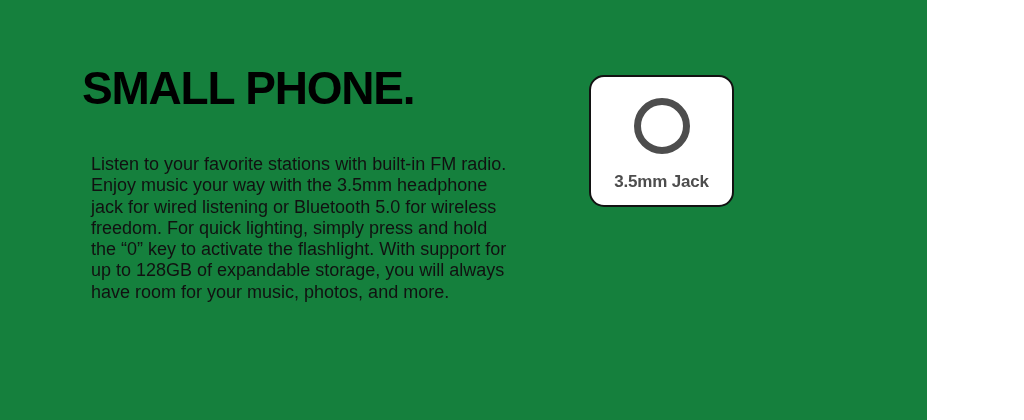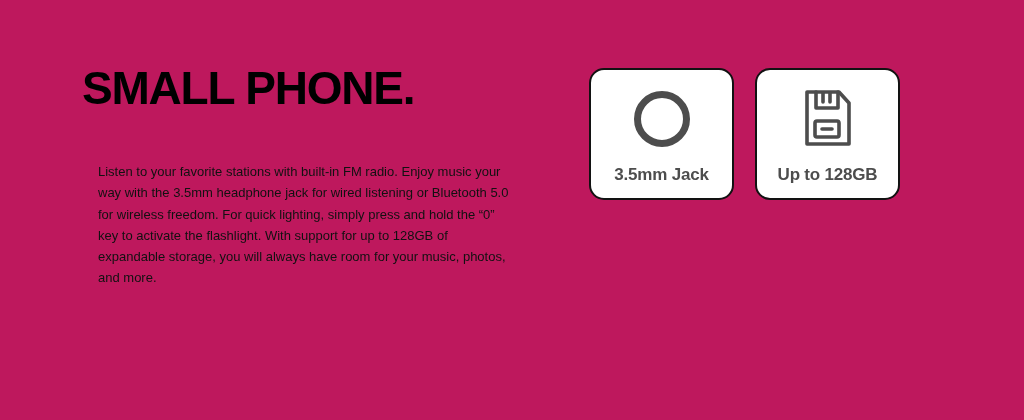--- a/index.html
+++ b/index.html
@@ -11,23 +11,23 @@
     width: 1024px;
     height: 420px;
     font-family: "Liberation Sans", sans-serif;
     color: #000000;
     overflow: hidden;
     position: relative;
   }
 
   .promo-banner {
     position: relative;
-    width: 1024px;
+    width: 927px;
     height: 420px;
-    background: #be185d;
+    background: #15803d;
   }
 
   
   .copy-block {
     position: absolute;
     left: 82px;
     top: 60px;
     width: 470px;
   }
 
@@ -38,33 +38,33 @@
     letter-spacing: -1.2px;
     color: #000000;
     margin: 0;
     white-space: nowrap;
   }
   .headline-line {
     display: block;
   }
 
   .body-copy {
-    margin: 16px;
+    margin: 9px;
     padding-top: 28px;
-    font-size: 13px;
+    font-size: 18px;
     line-height: 21.3px;
     color: #111111;
     max-width: 420px;
   }
 
   
   .feature-grid {
     position: absolute;
     left: 589px;
-    top: 68px;
+    top: 75px;
     width: 311px;
     height: 289px;
     display: grid;
     grid-template-columns: 145px 145px;
     grid-template-rows: 132px 132px;
     column-gap: 21px;
     row-gap: 25px;
   }
 
   .feature-card {
@@ -119,32 +119,15 @@
       <div class="feature-icon">
         <svg width="62" height="62" viewBox="0 0 62 62" aria-hidden="true">
           <circle cx="31" cy="31" r="24.5" fill="none" stroke="#4d4d4d" stroke-width="7"></circle>
         </svg>
       </div>
       <div class="feature-label">3.5mm Jack</div>
     </div>
 
 
 
-    <div class="feature-card">
-      <div class="feature-icon">
-        <svg width="58" height="62" viewBox="0 0 58 62" aria-hidden="true">
-          <g fill="none" stroke="#4d4d4d" stroke-width="3.6" stroke-linecap="round" stroke-linejoin="round">
-
-            <path d="M8 4 H40 L50 15 V56 H8 Z"></path>
-
-            <path d="M17 4 V20 H39 V4"></path>
-            <path d="M24 5 V14 M31 5 V14"></path>
-
-            <rect x="16" y="33" width="24" height="16" rx="2"></rect>
-            <path d="M23 41 H33"></path>
-          </g>
-        </svg>
-      </div>
-      <div class="feature-label">Up to 128GB</div>
-    </div>
 
   </div>
 </div>
 
 </body></html>

